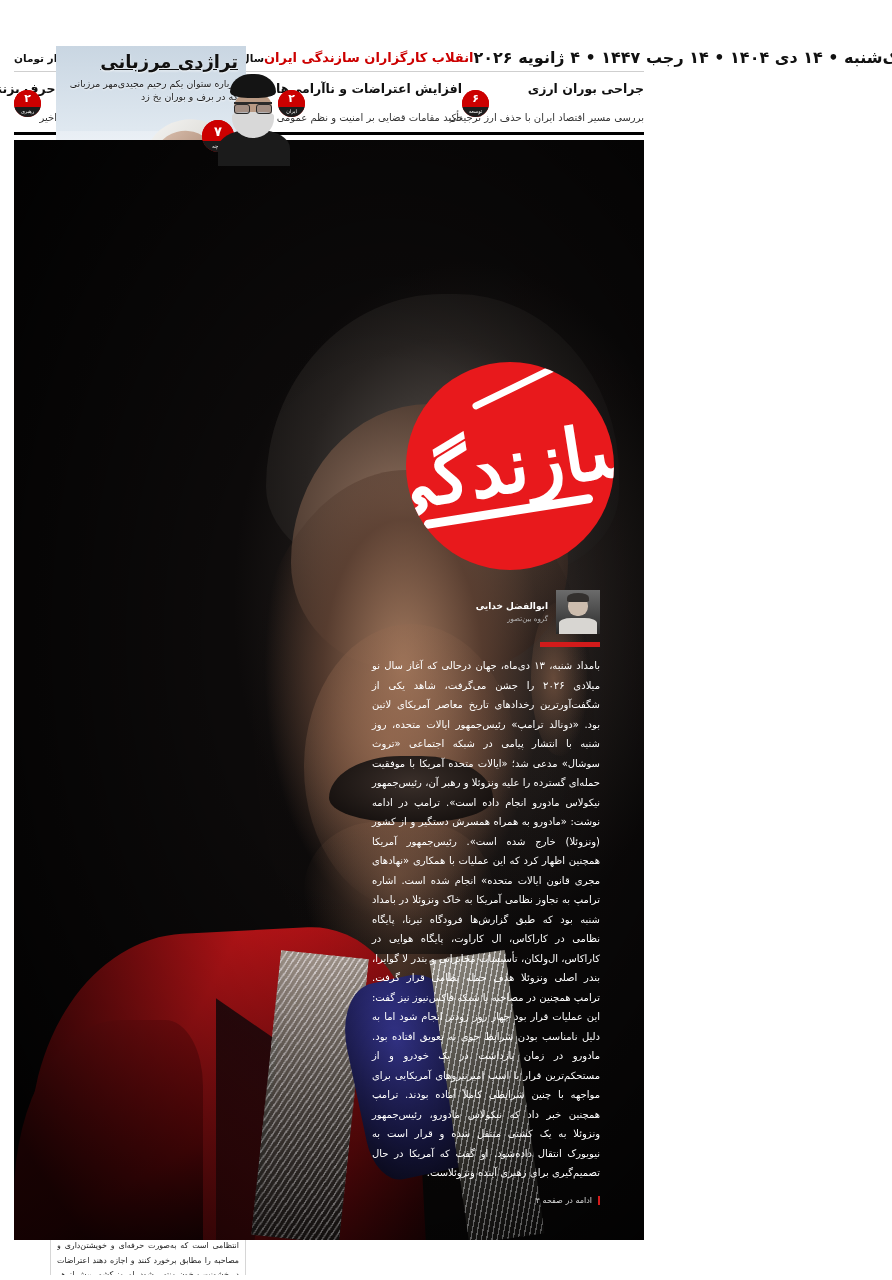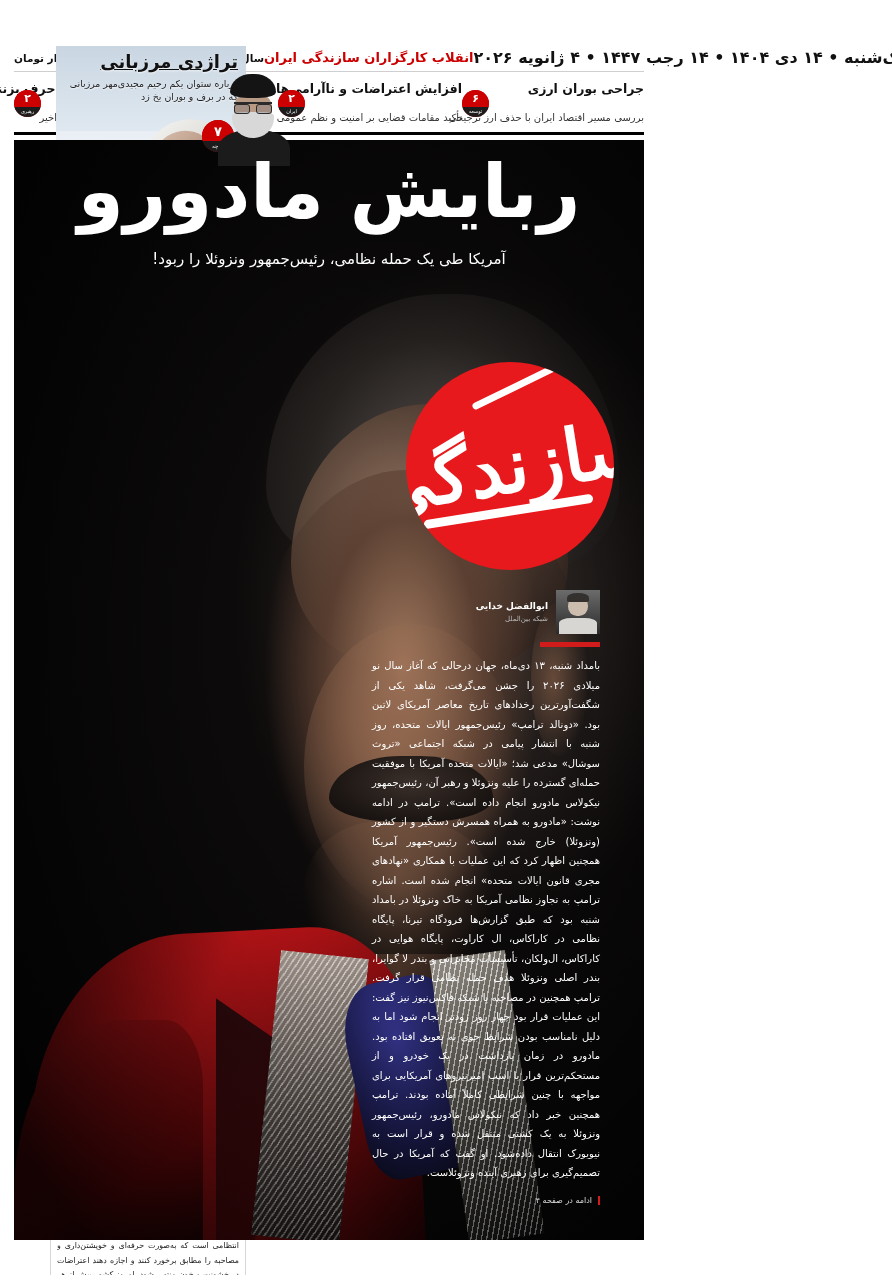--- a/index.html
+++ b/index.html
@@ -839,36 +839,32 @@
       <div class="pt-neck"></div>
       <div class="pt-jacket-red"></div>
       <div class="pt-jacket-shoulder"></div>
       <div class="pt-lapel"></div>
       <div class="pt-sash"></div>
       <div class="pt-blue"></div>
       <div class="pt-sash2"></div>
       <div class="pt-vignette"></div>
     </div>
 
-    <div class="main-head-wrap">
-      <div class="main-headline">ربایش مادورو</div>
-      <div class="main-subheadline">آمریکا طی یک حمله نظامی، رئیس‌جمهور ونزوئلا را ربود!</div>
-    </div>
 
     <div class="logo-circle">
       <div class="logo-word">سازندگی</div>
       <div class="logo-stroke-top"></div>
       <div class="logo-stroke"></div>
     </div>
 
     <div class="article-col">
       <div class="art-byline">
         <div class="art-byline-text">
           <div class="art-author">ابوالفضل خدایی</div>
-          <div class="art-group">شبکه بین‌الملل</div>
+          <div class="art-group">گروه بین‌تصور</div>
         </div>
         <div class="art-photo">
           <div class="art-photo-body"></div>
           <div class="art-photo-head"></div>
           <div class="art-photo-hair"></div>
         </div>
       </div>
       <div class="art-redbar"></div>
       <div class="art-body">
         <p>بامداد شنبه، ۱۳ دی‌ماه، جهان درحالی که آغاز سال نو میلادی ۲۰۲۶ را جشن می‌گرفت، شاهد یکی از شگفت‌آورترین رخدادهای تاریخ معاصر آمریکای لاتین بود. «دونالد ترامپ» رئیس‌جمهور ایالات متحده، روز شنبه با انتشار پیامی در شبکه اجتماعی «تروث سوشال» مدعی شد؛ «ایالات متحده آمریکا با موفقیت حمله‌ای گسترده را علیه ونزوئلا و رهبر آن، رئیس‌جمهور نیکولاس مادورو انجام داده است». ترامپ در ادامه نوشت: «مادورو به همراه همسرش دستگیر و از کشور (ونزوئلا) خارج شده است». رئیس‌جمهور آمریکا همچنین اظهار کرد که این عملیات با همکاری «نهادهای مجری قانون ایالات متحده» انجام شده است. اشاره ترامپ به تجاوز نظامی آمریکا به خاک ونزوئلا در بامداد شنبه بود که طبق گزارش‌ها فرودگاه تیرنا، پایگاه نظامی در کاراکاس، ال کاراوت، پایگاه هوایی در کاراکاس، ال‌ولکان، تأسیسات مخابراتی و بندر لا گوایرا، بندر اصلی ونزوئلا هدف حمله نظامی قرار گرفت. ترامپ همچنین در مصاحبه با شبکه فاکس‌نیوز نیز گفت: این عملیات قرار بود چهار روز زودتر انجام شود اما به دلیل نامناسب بودن شرایط جوی به تعویق افتاده بود. مادورو در زمان بازداشت در یک خودرو و از مستحکم‌ترین قرار با اسب امیرنیروهای آمریکایی برای مواجهه با چنین شرایطی کاملاً آماده بودند. ترامپ همچنین خبر داد که نیکولاس مادورو، رئیس‌جمهور ونزوئلا به یک کشتی منتقل شده و قرار است به نیویورک انتقال داده‌شود. او گفت که آمریکا در حال تصمیم‌گیری برای رهبری آینده ونزوئلاست.</p>

